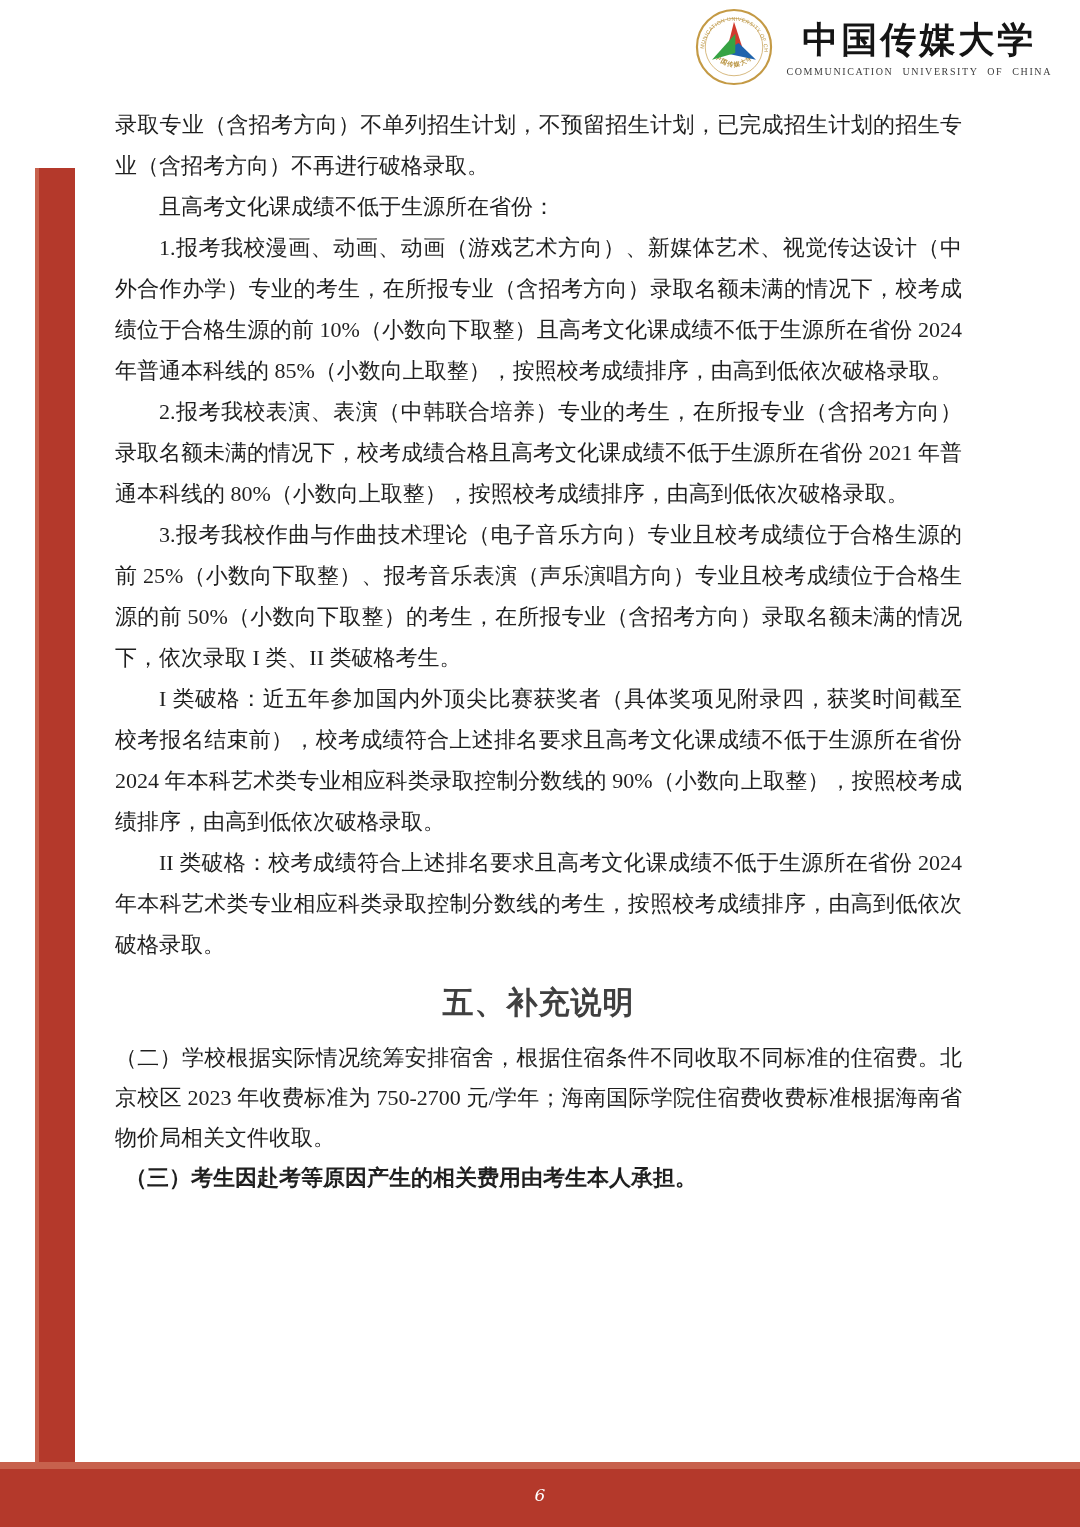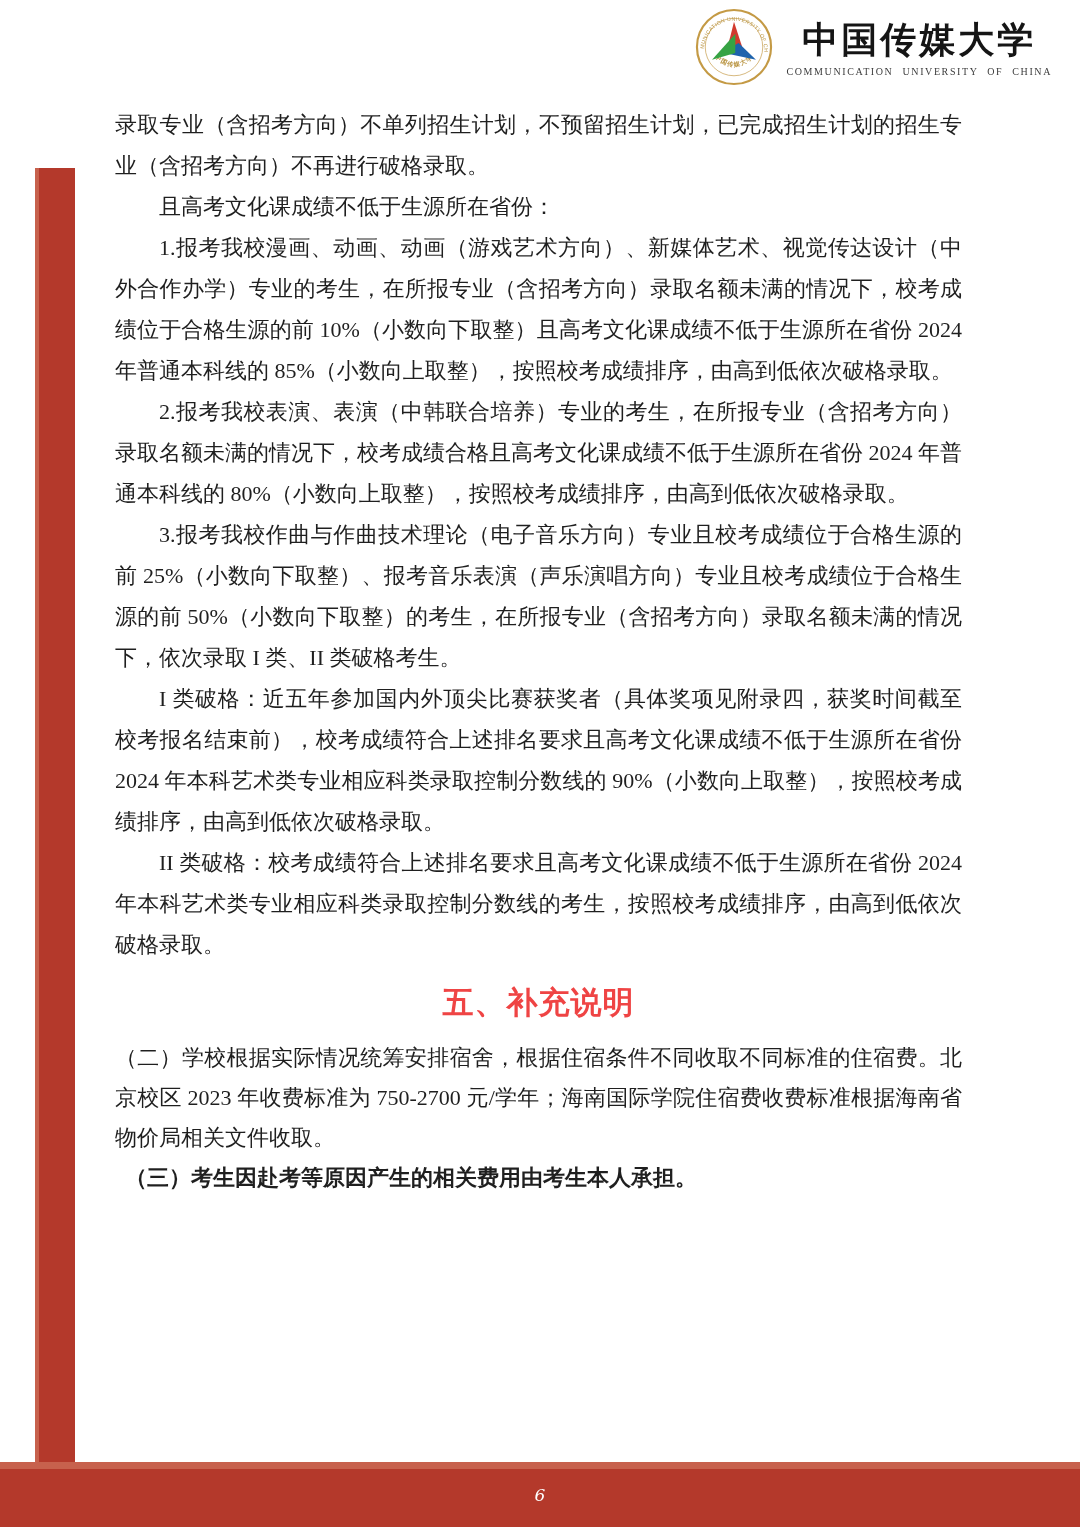--- a/index.html
+++ b/index.html
@@ -39,21 +39,21 @@
     font-size:22px;line-height:41px;text-align:justify;
   }
   .main p{margin:0;}
   .p-indent{text-indent:2em;}
   .supp{line-height:40px;}
   .p-indent-sm{text-indent:10px;font-weight:bold;}
   .section-heading{
     margin:15px 0 12px 0;
     text-align:center;
     font-family:"Liberation Sans","DejaVu Sans",sans-serif;
-    font-weight:700;font-size:31px;line-height:46px;color:#ef4444;
+    font-weight:700;font-size:31px;line-height:46px;color:#404040;
     letter-spacing:1px;
   }
   
   .footer{
     position:absolute;left:0;bottom:0;width:100%;height:65px;
     background:#b4392b;border-top:7px solid #c7614d;box-sizing:border-box;
     display:flex;align-items:center;justify-content:center;
   }
   .page-num{
     color:#ffffff;font-size:17px;font-style:italic;
@@ -91,21 +91,21 @@
     <div class="logo-text">
       <div class="uni-cn">中国传媒大学</div>
       <div class="uni-en">COMMUNICATION  UNIVERSITY  OF  CHINA</div>
     </div>
   </header>
 
   <main class="main">
     <p>录取专业（含招考方向）不单列招生计划，不预留招生计划，已完成招生计划的招生专业（含招考方向）不再进行破格录取。</p>
     <p class="p-indent">且高考文化课成绩不低于生源所在省份：</p>
     <p class="p-indent">1.报考我校漫画、动画、动画（游戏艺术方向）、新媒体艺术、视觉传达设计（中外合作办学）专业的考生，在所报专业（含招考方向）录取名额未满的情况下，校考成绩位于合格生源的前 10%（小数向下取整）且高考文化课成绩不低于生源所在省份 2024 年普通本科线的 85%（小数向上取整），按照校考成绩排序，由高到低依次破格录取。</p>
-    <p class="p-indent">2.报考我校表演、表演（中韩联合培养）专业的考生，在所报专业（含招考方向）录取名额未满的情况下，校考成绩合格且高考文化课成绩不低于生源所在省份 2024 年普通本科线的 80%（小数向上取整），按照校考成绩排序，由高到低依次破格录取。</p>
+    <p class="p-indent">2.报考我校表演、表演（中韩联合培养）专业的考生，在所报专业（含招考方向）录取名额未满的情况下，校考成绩合格且高考文化课成绩不低于生源所在省份 2021 年普通本科线的 80%（小数向上取整），按照校考成绩排序，由高到低依次破格录取。</p>
     <p class="p-indent">3.报考我校作曲与作曲技术理论（电子音乐方向）专业且校考成绩位于合格生源的前 25%（小数向下取整）、报考音乐表演（声乐演唱方向）专业且校考成绩位于合格生源的前 50%（小数向下取整）的考生，在所报专业（含招考方向）录取名额未满的情况下，依次录取 I 类、II 类破格考生。</p>
     <p class="p-indent">I 类破格：近五年参加国内外顶尖比赛获奖者（具体奖项见附录四，获奖时间截至校考报名结束前），校考成绩符合上述排名要求且高考文化课成绩不低于生源所在省份 2024 年本科艺术类专业相应科类录取控制分数线的 90%（小数向上取整），按照校考成绩排序，由高到低依次破格录取。</p>
     <p class="p-indent">II 类破格：校考成绩符合上述排名要求且高考文化课成绩不低于生源所在省份 2024 年本科艺术类专业相应科类录取控制分数线的考生，按照校考成绩排序，由高到低依次破格录取。</p>
 
     <section>
       <h2 class="section-heading">五、补充说明</h2>
       <p class="supp">（二）学校根据实际情况统筹安排宿舍，根据住宿条件不同收取不同标准的住宿费。北京校区 2023 年收费标准为 750-2700 元/学年；海南国际学院住宿费收费标准根据海南省物价局相关文件收取。</p>
       <p class="supp p-indent-sm">（三）考生因赴考等原因产生的相关费用由考生本人承担。</p>
     </section>
   </main>

